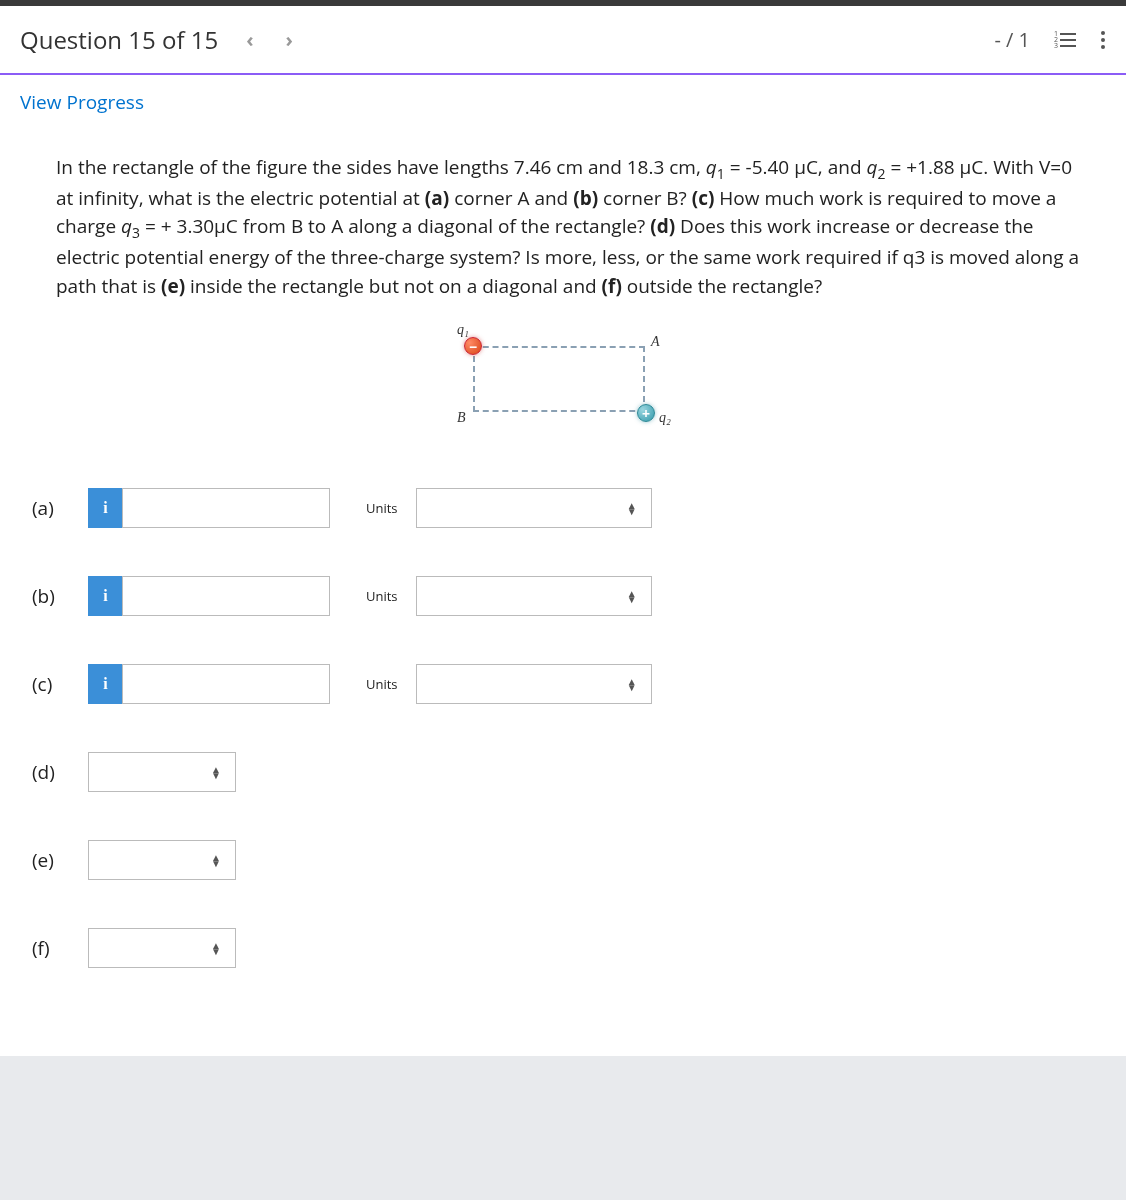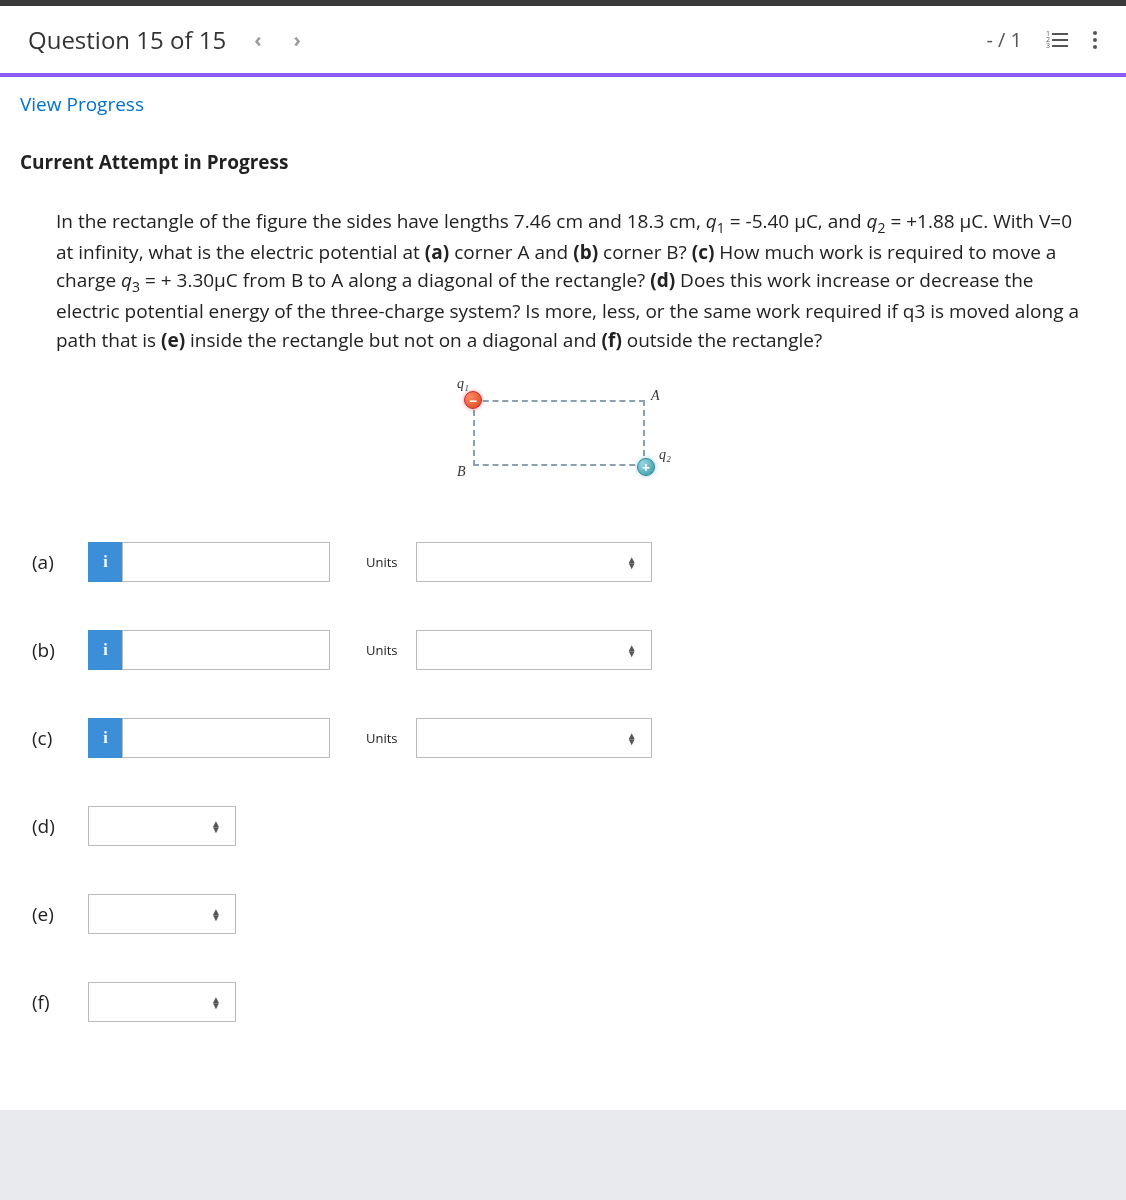--- a/index.html
+++ b/index.html
@@ -14,22 +14,22 @@
       background: #3a3a3a;
     }
     .container {
       background: #fff;
       margin: 0;
     }
     .header {
       display: flex;
       align-items: center;
       justify-content: space-between;
-      padding: 16px 28px;
-      border-bottom: 4px solid #8b5cf6;
+      padding: 16px 20px;
+      border-bottom: 2px solid #8b5cf6;
     }
     .header-left {
       display: flex;
       align-items: center;
       gap: 20px;
     }
     .question-num {
       font-size: 24px;
       color: #333;
       font-weight: 400;
@@ -136,21 +136,21 @@
     .fig-label {
       position: absolute;
       font-size: 14px;
       color: #333;
       font-family: Georgia, serif;
       font-style: italic;
     }
     .lbl-q1 { left: 4px; top: -6px; font-style: italic; }
     .lbl-A { left: 198px; top: 6px; }
     .lbl-B { left: 4px; top: 82px; }
-    .lbl-q2 { left: 206px; top: 65px; }
+    .lbl-q2 { left: 206px; top: 82px; }
     .answer-rows {
       margin-top: 20px;
     }
     .answer-row {
       display: flex;
       align-items: center;
       margin-bottom: 48px;
     }
     .part-label {
       width: 56px;
@@ -254,21 +254,20 @@
           <circle cx="3" cy="17" r="2" fill="#555"></circle>
         </svg>
       </div>
     </div>
   </div>
 
   <div class="policies">
     <a>View Progress</a>
   </div>
 
-  <div class="attempt-label">Current Attempt in Progress</div>
 
   <div class="question-body">
     <p class="question-text">
       <span>In the rectangle of the figure the sides have lengths 7.46 cm and 18.3 cm, </span><i><span>q</span></i><span class="sub">1</span><span> = -5.40 μC, and </span><i><span>q</span></i><span class="sub">2</span><span> = +1.88 μC. With V=0 at infinity, what is the electric potential at </span><b>(a)</b> corner A and <b>(b)</b> corner B? <b>(c)</b> How much work is required to move a charge <i><span>q</span></i><span class="sub">3</span><span> = + 3.30μC from B to A along a diagonal of the rectangle? </span><b>(d)</b> Does this work increase or decrease the electric potential energy of the three-charge system? Is more, less, or the same work required if q3 is moved along a path that is <b>(e)</b> inside the rectangle but not on a diagonal and <b>(f)</b> outside the rectangle?
     </p>
 
     <div class="figure-wrap">
       <div class="figure">
         <div class="rect-dash"></div>
         <div class="charge neg">−</div>

